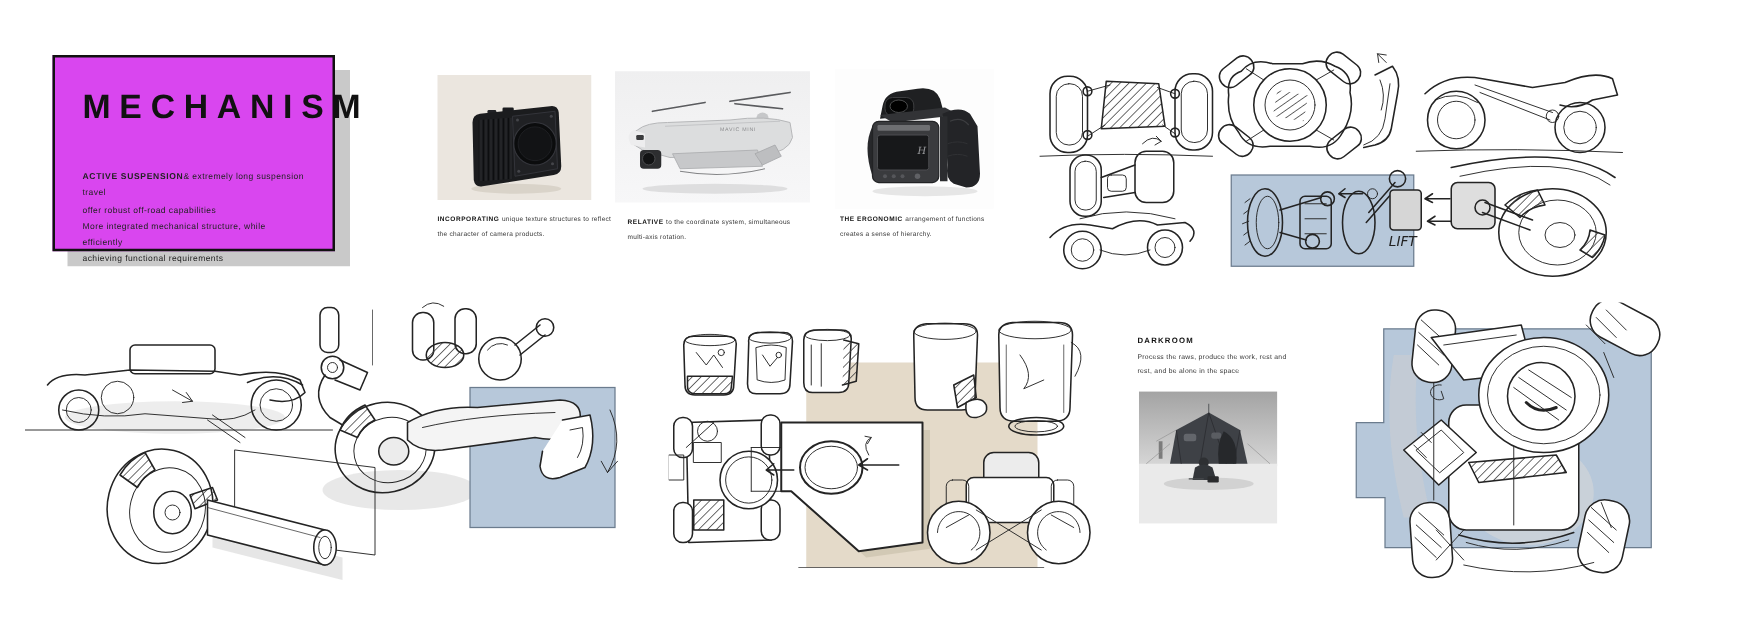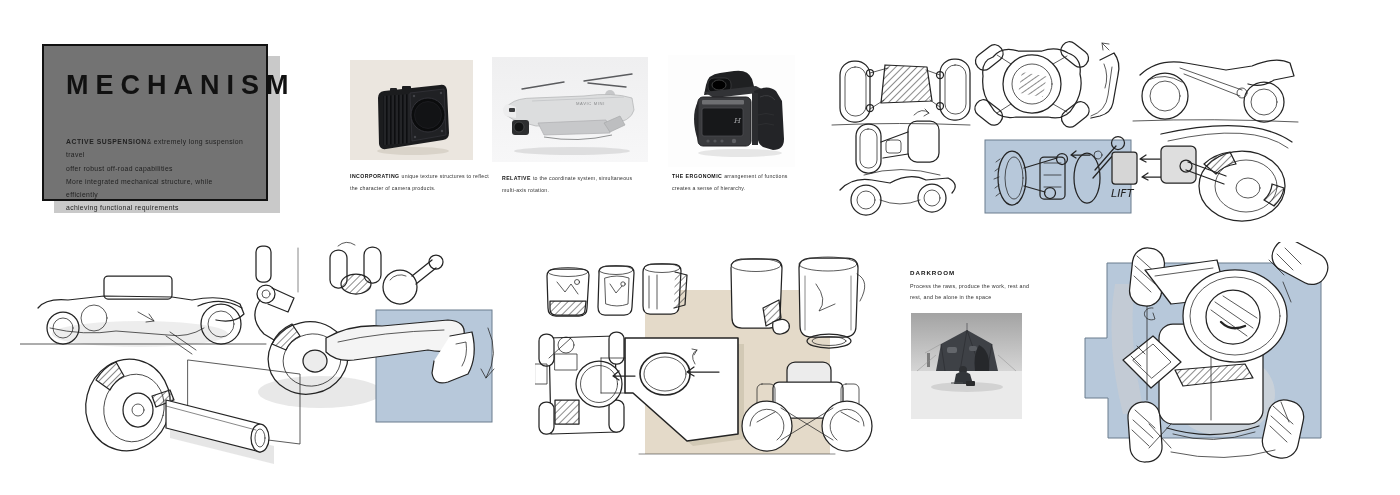--- a/index.html
+++ b/index.html
@@ -6,21 +6,21 @@
   #board{position:relative;width:1400px;height:495px;background:#ffffff;overflow:hidden;
          font-family:"Liberation Sans",sans-serif;color:#1c1c1c}
   .abs{position:absolute}
   
   .ink{stroke:#242424;stroke-width:1.25;stroke-linecap:round;stroke-linejoin:round}
   .ink:not([fill]){fill:none}
   .thin{stroke-width:.75}
   .vthin{stroke-width:.55}
   
   .card-shadow{left:54px;top:56px;width:226px;height:157px;background:#c9c9c9}
-  .title-card{left:42px;top:44px;width:226px;height:157px;background:#737373;border:2px solid #111;
+  .title-card{left:42px;top:44px;width:226px;height:157px;background:#d946ef;border:2px solid #111;
               box-sizing:border-box;padding:24px 20px 0 22px}
   .title-card h1{margin:0;font-size:27px;font-weight:bold;letter-spacing:7px;color:#111;white-space:nowrap}
   .card-text{margin-top:34px;font-size:6.8px;line-height:1.95;letter-spacing:.35px;color:#222}
   .card-text b{letter-spacing:.55px}
   
   .photo{overflow:hidden}
   .caption{position:absolute;font-size:5.2px;line-height:2.3;letter-spacing:.25px;color:#333}
   .caption b{color:#111;letter-spacing:.45px;margin-right:2px}
   
   .dk-head{font-size:6.2px;font-weight:bold;letter-spacing:1px;color:#111}

